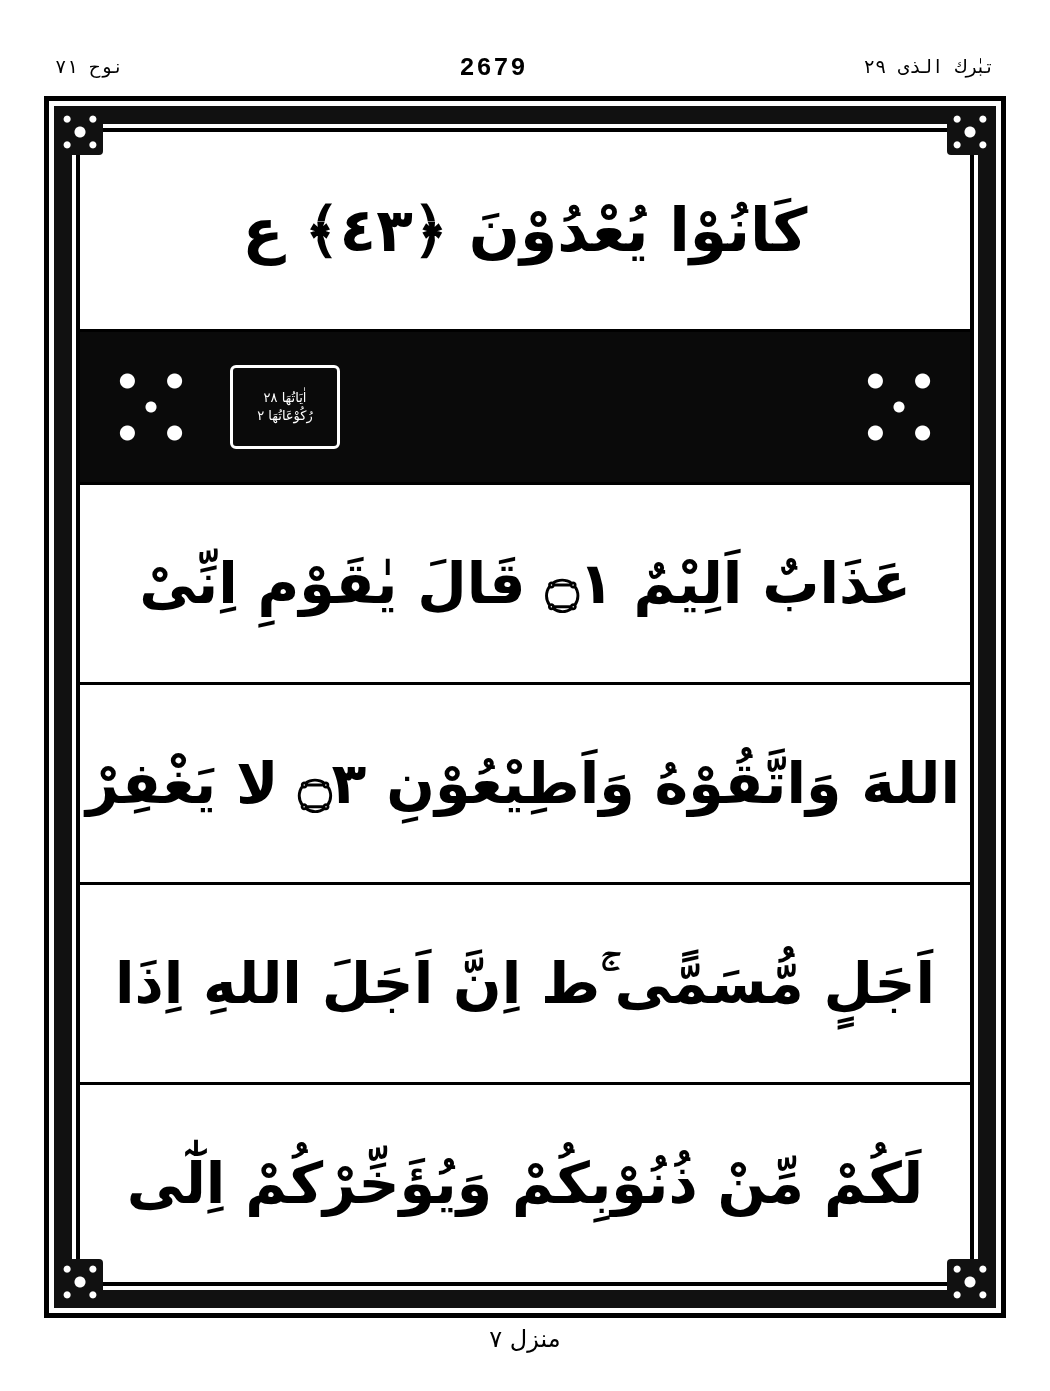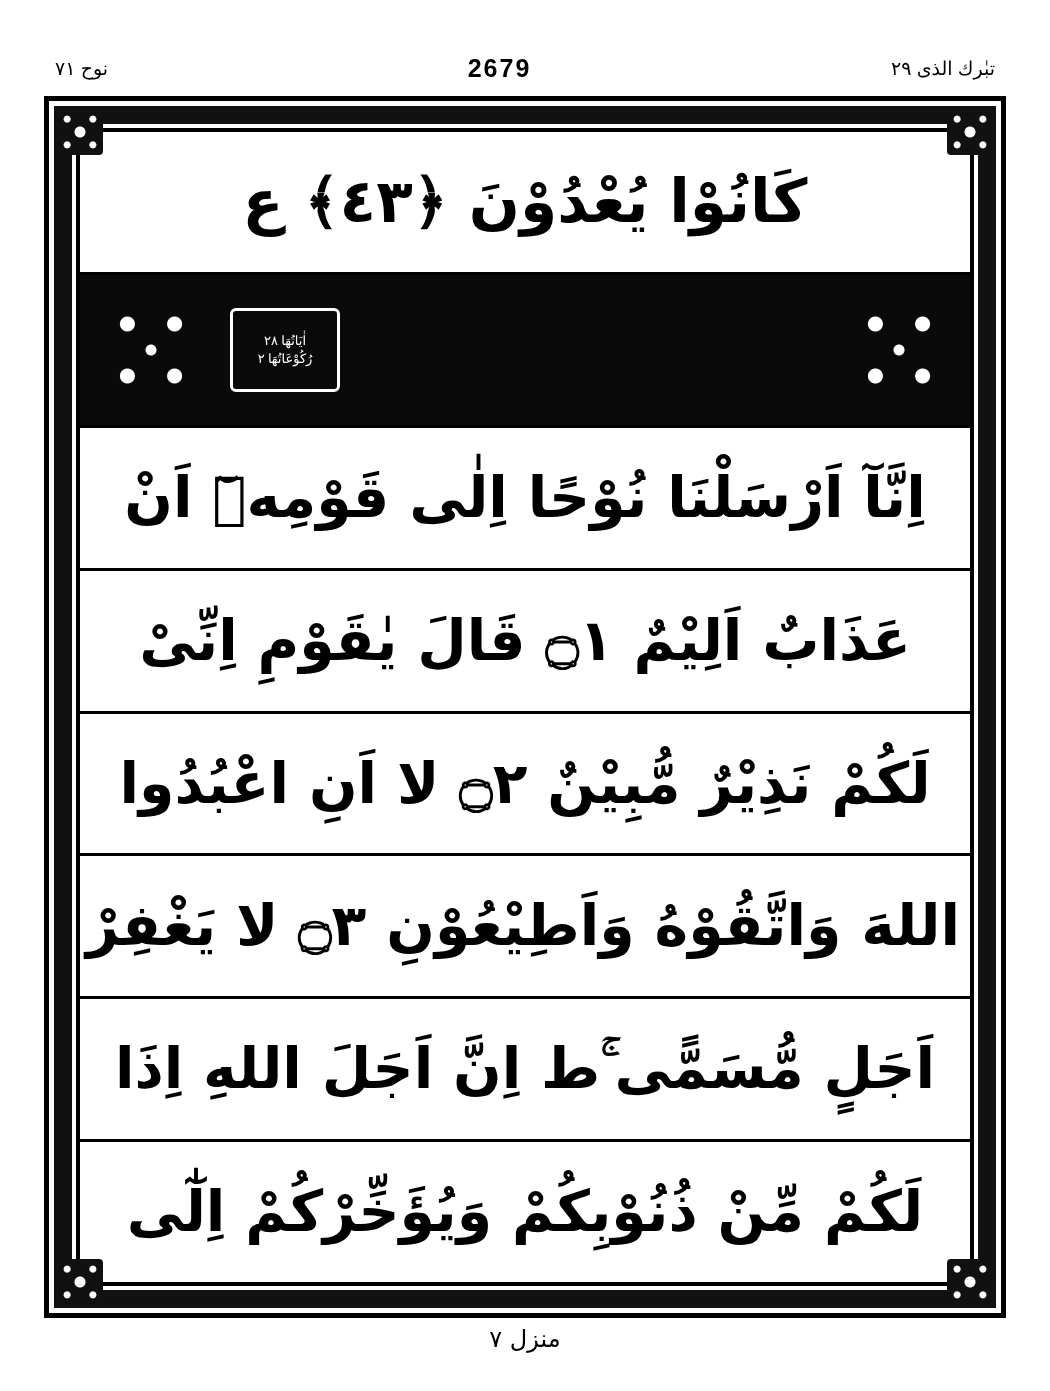--- a/index.html
+++ b/index.html
@@ -22,21 +22,21 @@
     top: 48px;
     left: 55px;
     right: 55px;
     height: 40px;
     display: flex;
     align-items: center;
     justify-content: space-between;
     direction: rtl;
   }
   .header-item {
-    font-family: Liberation Sans, sans-serif;
+    font-family: Liberation Mono, monospace;
     font-size: 19px;
     line-height: 1;
     white-space: nowrap;
     letter-spacing: 0.5px;
   }
   .header-right { text-align: right; }
   .header-center {
     font-size: 25px;
     letter-spacing: 2px;
     font-weight: 700;
@@ -185,21 +185,20 @@
     border-radius: 6px;
     color: #fff;
     display: flex;
     flex-direction: column;
     align-items: center;
     justify-content: center;
     font-size: 13px;
     line-height: 1.35;
     z-index: 2;
     text-align: center;
-    font-family: Liberation Serif, serif;
   }
   .cart-row { white-space: nowrap; }
   .ruku-mark {
     position: absolute;
     top: 120px;
     left: 960px;
     font-size: 20px;
     line-height: 1.2;
     text-align: center;
   }
@@ -245,27 +244,21 @@
 
 
 
       <div class="count-cartouche">
         <span class="cart-row">اٰيَاتُهَا ٢٨</span>
         <span class="cart-row">رُكُوْعَاتُهَا ٢</span>
       </div>
     </div>
 
     <div class="ayah-line">
-      <div class="ayah-text">اِنَّآ اَرْسَلْنَا نُوْحًا اِلٰى قَوْمِهٖٓ اَنْ</div>
-    </div>
-    <div class="ayah-line">
       <div class="ayah-text">عَذَابٌ اَلِيْمٌ ۝١ قَالَ يٰقَوْمِ اِنِّىْ</div>
-    </div>
-    <div class="ayah-line">
-      <div class="ayah-text">لَكُمْ نَذِيْرٌ مُّبِيْنٌ ۝٢ لا اَنِ اعْبُدُوا</div>
     </div>
     <div class="ayah-line">
       <div class="ayah-text">اللهَ وَاتَّقُوْهُ وَاَطِيْعُوْنِ ۝٣ لا يَغْفِرْ</div>
     </div>
     <div class="ayah-line">
       <div class="ayah-text">اَجَلٍ مُّسَمًّى ۚط اِنَّ اَجَلَ اللهِ اِذَا</div>
     </div>
     <div class="ayah-line">
       <div class="ayah-text">لَكُمْ مِّنْ ذُنُوْبِكُمْ وَيُؤَخِّرْكُمْ اِلٰٓى</div>
     </div>

